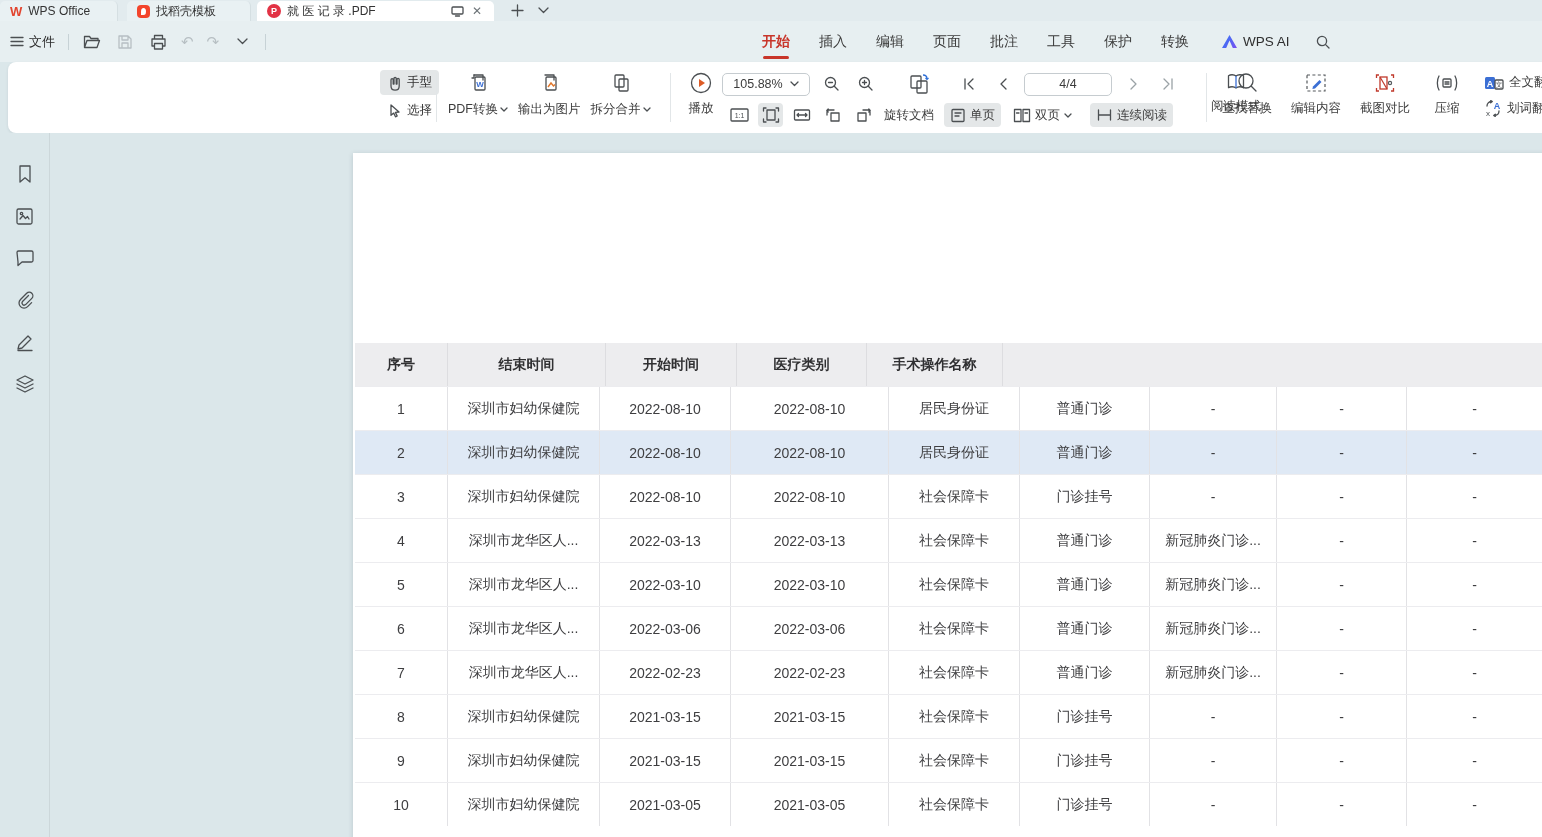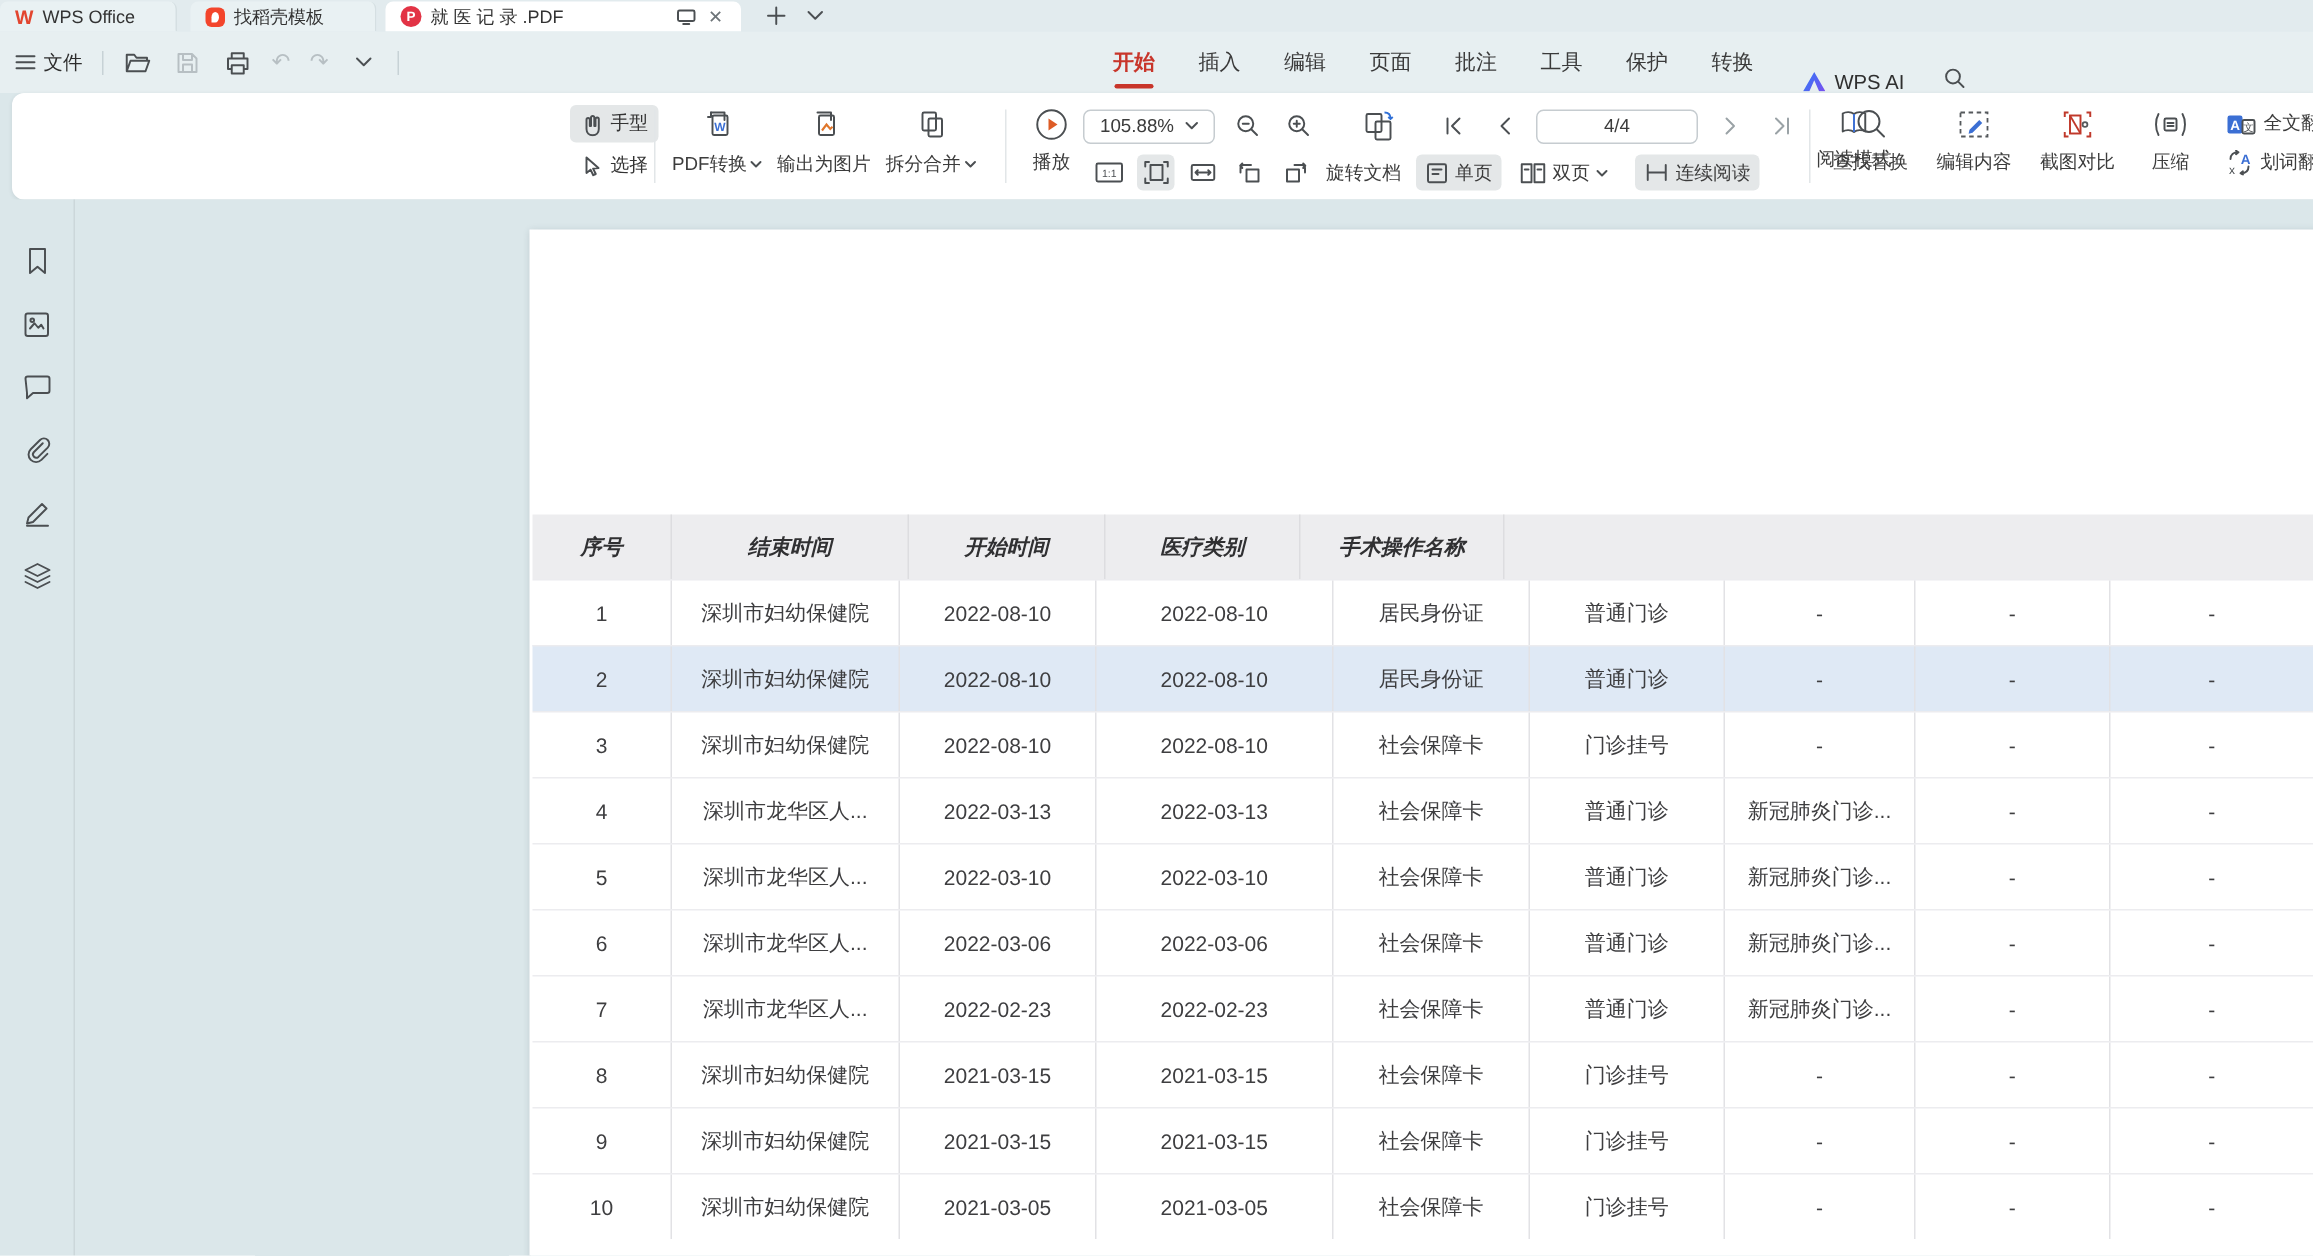--- a/index.html
+++ b/index.html
@@ -32,21 +32,21 @@
   
   .menurow { position:absolute; top:21px; left:0; width:100%; height:41px;
     background:#e7eff1; }
   .quickbar { position:absolute; left:10px; top:0; height:100%; display:flex; align-items:center; gap:13px; }
   .file-btn { display:flex; align-items:center; gap:5px; font-size:13px; color:#2d2d2d; }
   .vsep-s { width:1px; height:16px; background:#c7d2d6; }
   .qico { display:flex; align-items:center; justify-content:center; width:20px; height:20px; }
   .qico.disabled .ic { stroke:#b7bfc3; }
   .uglyph { font-size:15px; color:#45494c; line-height:1; }
   .uglyph.disabled { color:#b7bfc3; }
-  .menubar { position:absolute; left:742px; top:0; height:100%; display:flex; align-items:flex-end; gap:29px; }
+  .menubar { position:absolute; left:762px; top:0; height:100%; display:flex; align-items:center; gap:29px; }
   .mi { position:relative; font-size:14px; color:#3a3a3a; height:100%; display:flex; align-items:center; }
   .mi.active { color:#c8352a; font-weight:700; }
   .mi.active::after { content:""; position:absolute; left:50%; transform:translateX(-50%);
     bottom:3px; width:26px; height:3px; background:#c8352a; border-radius:2px; }
   .ai-item { display:flex; align-items:center; gap:6px; font-size:13.5px; color:#2f2f2f; }
   .ai-logo { width:15px; height:13px; background:linear-gradient(120deg,#2e7bf6,#7a4ff0);
     clip-path:polygon(50% 0, 100% 100%, 72% 100%, 50% 42%, 28% 100%, 0 100%); }
 
   
   .ribbon { position:absolute; left:8px; top:62px; width:1534px; height:71px;
@@ -79,21 +79,21 @@
 
   .page { position:absolute; left:353px; top:153px; width:1270px; height:700px;
     background:#ffffff; box-shadow:0 1px 5px rgba(40,60,70,.18); }
 
   
   .pdf-table { position:absolute; left:2px; top:190px; width:1188px; }
   .thead { display:flex; background:#ededef; }
   .cell { height:43px; display:flex; align-items:center; justify-content:center;
     font-size:14px; color:#3e3e40; border-right:1px solid #e2e2e5;
     overflow:hidden; white-space:nowrap; }
-  .thead .cell { font-weight:700; color:#303032; border-right:1px solid #dddde0;font-style:italic; }
+  .thead .cell { font-weight:700; color:#303032; border-right:1px solid #dddde0; }
   .trow { display:flex; background:#fff; border-top:1px solid #ececef; }
   .trow.hl { background:#dfe9f5; }
 </style>
 </head>
 <body>
 
 <div class="tabbar">
   <div class="tab inactive" style="width:118px">
     <span class="logo-w">W</span>
     <span>WPS Office</span>
@@ -300,21 +300,21 @@
     <div class="ico-btn" style="margin-left:12px">
       <svg width="14" height="12" viewBox="0 0 14 12">
           <path class="ic" d="M3 1v10M11 1L6 6l5 5"></path>
         </svg>
     </div>
     <div class="ico-btn">
       <svg width="10" height="12" viewBox="0 0 10 12">
           <path class="ic" d="M8 1L3 6l5 5"></path>
         </svg>
     </div>
-    <div class="pill" style="width:108px">
+    <div class="pill" style="width:88px">
       <span>4/4</span>
     </div>
     <div class="ico-btn">
       <svg width="10" height="12" viewBox="0 0 10 12">
           <path class="ic" style="stroke:#9aa2a6" d="M2 1l5 5-5 5"></path>
         </svg>
     </div>
     <div class="ico-btn">
       <svg width="14" height="12" viewBox="0 0 14 12">
           <path class="ic" style="stroke:#9aa2a6" d="M3 1l5 5-5 5M11 1v10"></path>

